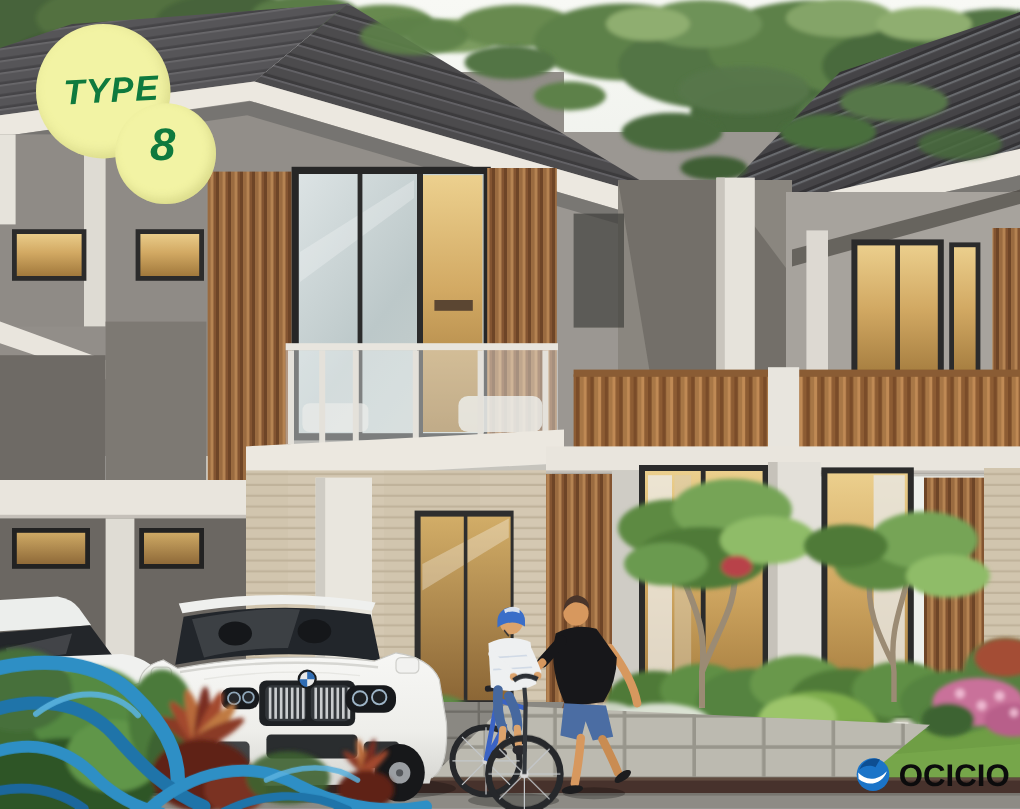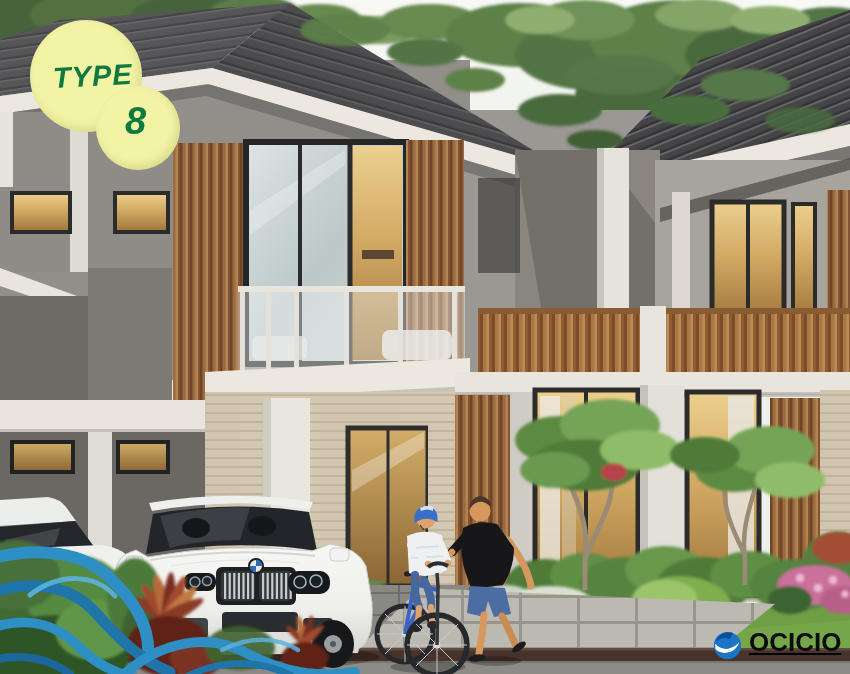--- a/index.html
+++ b/index.html
@@ -8,21 +8,21 @@
     background:#eef0ec;font-family:"Liberation Sans",sans-serif;
   }
   .stage svg.scene{position:absolute;left:0;top:0;}
   
   .badge{position:absolute;left:28px;top:16px;width:162px;height:162px;}
   .badge .c1{position:absolute;left:2px;top:4px;width:112px;height:112px;border-radius:50%;background:#f2f3a4;box-shadow:inset -3px -4px 10px rgba(190,190,110,.45);}
   .badge .c2{position:absolute;left:68px;top:70px;width:84px;height:84px;border-radius:50%;background:#f2f3a4;box-shadow:inset -3px -4px 8px rgba(190,190,110,.45);}
   .badge .type{position:absolute;left:25px;top:46px;font:italic 700 29px/1 "Liberation Sans",sans-serif;color:#0f7a3e;letter-spacing:1px;transform:rotate(-3deg);}
   .badge .num{position:absolute;left:97px;top:86px;font:italic 700 38px/1 "Liberation Sans",sans-serif;color:#0f7a3e;}
   
-  .logo{position:absolute;left:711px;top:629px;display:flex;gap:5px;text-decoration:underline;}
+  .logo{position:absolute;left:711px;top:629px;display:flex;align-items:center;gap:5px;}
   .logo .mark{width:33px;height:33px;display:block;}
   .logo .word{font:700 26px/1 "Liberation Sans",sans-serif;color:#0b0b0c;letter-spacing:0px;}
 </style>
 </head>
 <body>
 
 <div class="stage">
 
 <svg class="scene" width="850" height="674" viewBox="0 0 850 674">
   <defs>

